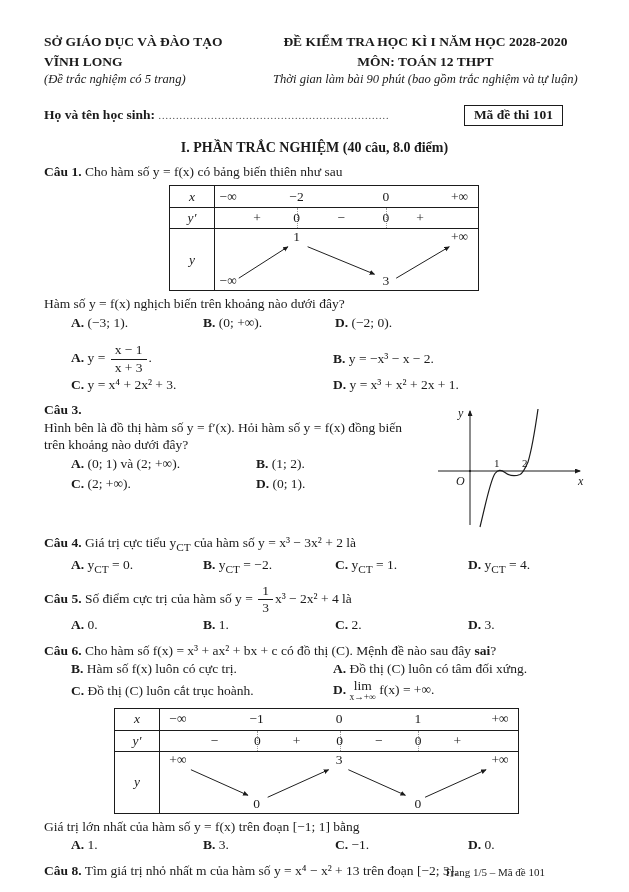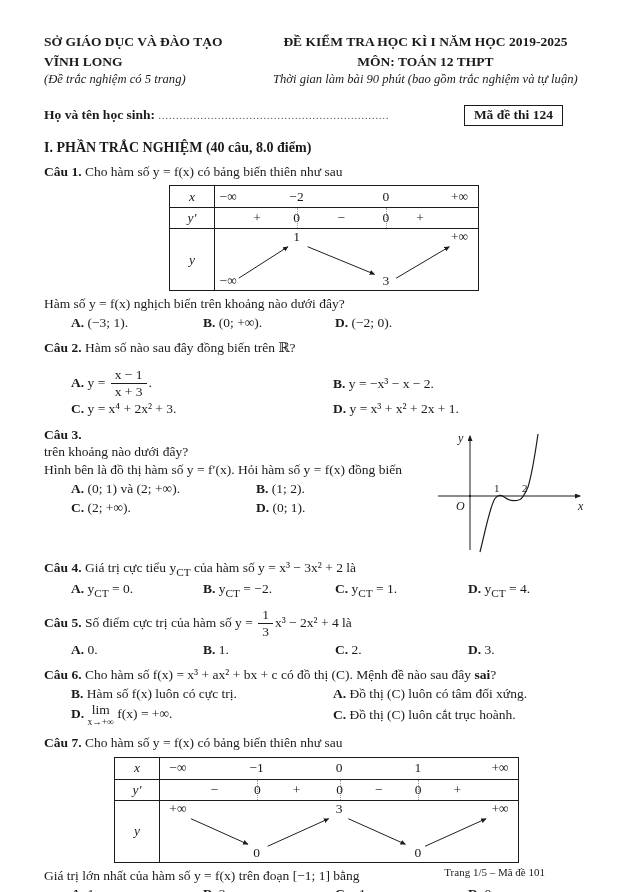--- a/index.html
+++ b/index.html
@@ -20,21 +20,21 @@
   .hdr .l3 { font-style:italic; font-size:12.6px; line-height:1.4; }
 
   .student-row { margin-top:18px; position:relative; height:26px; }
   .student-lbl { font-weight:bold; }
   .student-dots { font-size:10px; letter-spacing:1px; color:#444; }
   .code-box {
     position:absolute; right:22px; top:-2px;
     border:1px solid #1b1b1b; padding:1px 9px 2px 9px; font-weight:bold;
   }
 
-  .section-title { margin-top:7px; font-weight:bold; font-size:14px; }
+  .section-title { margin-top:7px; font-weight:bold; font-size:14px;text-align:center; }
 
   .qline { margin-top:7px; line-height:1.3; }
   .qtxt  { line-height:1.3; }
 
   
   .opts { display:grid; margin-left:27px; align-items:center; line-height:1.45; }
   .g4 { grid-template-columns:132px 132px 133px auto; }
   .g2 { grid-template-columns:262px auto; }
   .g2n { grid-template-columns:185px auto; }
   .ol { font-weight:bold; }
@@ -82,30 +82,30 @@
 
 <div class="page">
 
   <div class="hdr">
     <div class="hdr-left">
       <div class="l1">SỞ GIÁO DỤC VÀ ĐÀO TẠO</div>
       <div class="l2">VĨNH LONG</div>
       <div class="l3">(Đề trắc nghiệm có 5 trang)</div>
     </div>
     <div class="hdr-right">
-      <div class="l1">ĐỀ KIỂM TRA HỌC KÌ I NĂM HỌC 2019-2025</div>
+      <div class="l1">ĐỀ KIỂM TRA HỌC KÌ I NĂM HỌC 2028-2020</div>
       <div class="l2">MÔN: TOÁN 12 THPT</div>
       <div class="l3">Thời gian làm bài 90 phút (bao gồm trắc nghiệm và tự luận)</div>
     </div>
   </div>
 
   <div class="student-row">
     <span class="student-lbl">Họ và tên học sinh:</span>
     <span class="student-dots">..................................................................</span>
-    <span class="code-box">Mã đề thi 124</span>
+    <span class="code-box">Mã đề thi 101</span>
   </div>
 
   <div class="section-title">I. PHẦN TRẮC NGHIỆM (40 câu, 8.0 điểm)</div>
 
   <div>
     <div class="qline">
       <b>Câu 1.</b>
       <span>Cho hàm số y = f(x) có bảng biến thiên như sau</span>
     </div>
 
@@ -154,41 +154,37 @@
 
     <div class="qtxt">Hàm số y = f(x) nghịch biến trên khoảng nào dưới đây?</div>
     <div class="opts g4">
       <span class="opt"><b class="ol">A.</b> <span>(−3; 1).</span></span>
       <span class="opt"><b class="ol">B.</b> <span>(0; +∞).</span></span>
       <span class="opt"><b class="ol">D.</b> <span>(−2; 0).</span></span>
     </div>
   </div>
 
   <div>
-    <div class="qline">
-      <b>Câu 2.</b>
-      <span>Hàm số nào sau đây đồng biến trên ℝ?</span>
-    </div>
     <div class="opts g2" style="margin-top:11px">
       <span class="opt">
         <b class="ol">A.</b>
         <span>y =</span>
         <span class="frac"><span class="fnum">x − 1</span><span class="fden">x + 3</span></span><span>.</span>
       </span>
       <span class="opt"><b class="ol">B.</b> <span>y = −x³ − x − 2.</span></span>
       <span class="opt"><b class="ol">C.</b> <span>y = x⁴ + 2x² + 3.</span></span>
       <span class="opt"><b class="ol">D.</b> <span>y = x³ + x² + 2x + 1.</span></span>
     </div>
   </div>
 
   <div class="q3wrap">
     <div class="q3text">
       <div class="qline"><b>Câu 3.</b></div>
+      <div class="qtxt">Hình bên là đồ thị hàm số y = f′(x). Hỏi hàm số y = f(x) đồng biến</div>
       <div class="qtxt">trên khoảng nào dưới đây?</div>
-      <div class="qtxt">Hình bên là đồ thị hàm số y = f′(x). Hỏi hàm số y = f(x) đồng biến</div>
       <div class="opts g2n">
         <span class="opt"><b class="ol">A.</b> <span>(0; 1) và (2; +∞).</span></span>
         <span class="opt"><b class="ol">B.</b> <span>(1; 2).</span></span>
         <span class="opt"><b class="ol">C.</b> <span>(2; +∞).</span></span>
         <span class="opt"><b class="ol">D.</b> <span>(0; 1).</span></span>
       </div>
     </div>
 
     <svg class="graph" width="165" height="128" viewBox="0 0 165 128">
       <defs>
@@ -244,34 +240,30 @@
   </div>
 
   <div>
     <div class="qline">
       <b>Câu 6.</b>
       <span>Cho hàm số f(x) = x³ + ax² + bx + c có đồ thị (C). Mệnh đề nào sau đây </span><b>sai</b><span>?</span>
     </div>
     <div class="opts g2">
       <span class="opt"><b class="ol">B.</b> <span>Hàm số f(x) luôn có cực trị.</span></span>
       <span class="opt"><b class="ol">A.</b> <span>Đồ thị (C) luôn có tâm đối xứng.</span></span>
+      <span class="opt"><b class="ol">C.</b> <span>Đồ thị (C) luôn cắt trục hoành.</span></span>
       <span class="opt">
         <b class="ol">D.</b>
         <span class="lim"><span>lim</span><span class="limsub">x→+∞</span></span>
         <span>f(x) = +∞.</span>
       </span>
-      <span class="opt"><b class="ol">C.</b> <span>Đồ thị (C) luôn cắt trục hoành.</span></span>
-    </div>
-  </div>
-
-  <div>
-    <div class="qline">
-      <b>Câu 7.</b>
-      <span>Cho hàm số y = f(x) có bảng biến thiên như sau</span>
-    </div>
+    </div>
+  </div>
+
+  <div>
 
     <div class="bbt t2">
       <div class="bbt-row r-x">
         <div class="bbt-lbl">x</div>
         <div class="bbt-vals">
           <span style="left:5%">−∞</span>
           <span style="left:27%">−1</span>
           <span style="left:50%">0</span>
           <span style="left:72%">1</span>
           <span style="left:95%">+∞</span>

